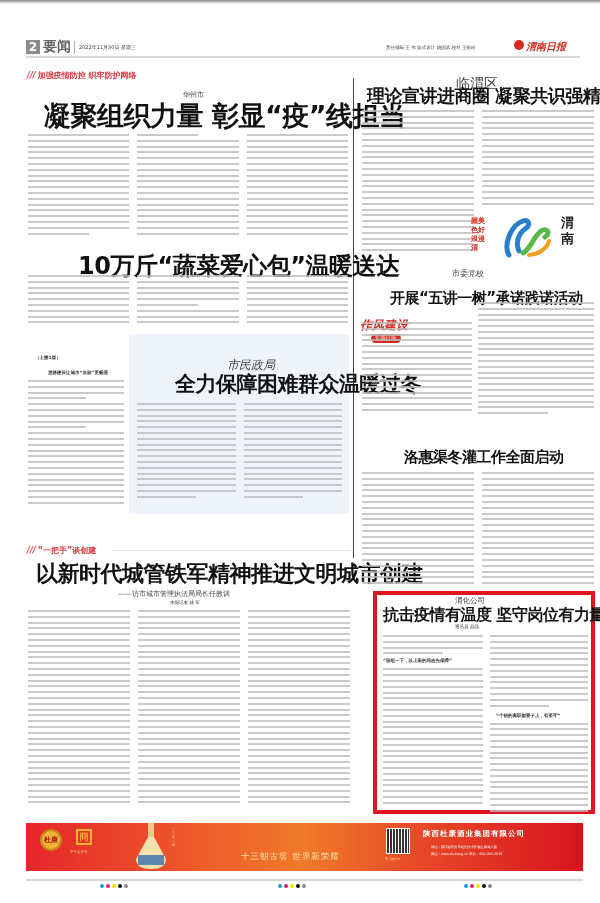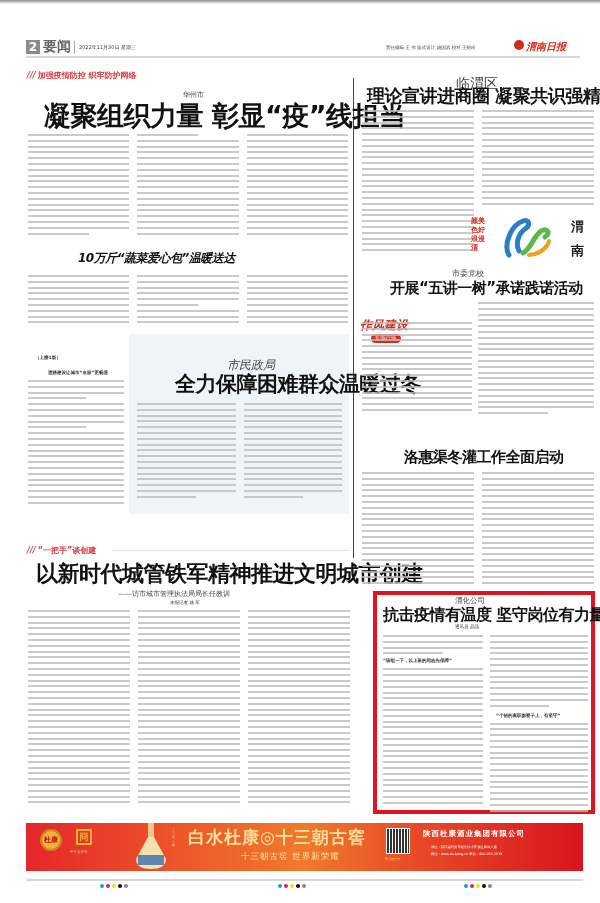--- a/index.html
+++ b/index.html
@@ -34,21 +34,21 @@
 
   .sub-label { position: absolute; font-size: 4.5px; color: #333; font-weight: bold; white-space: nowrap; }
 
   .badge { position: absolute; left: 360px; top: 317px; display: flex; align-items: center; flex-direction: column; }
   .badge-script { font-family: "DejaVu Serif", serif; font-style: italic; font-weight: bold; font-size: 12px; color: #d42a1c; }
   .badge-pill { background: #d42a1c; color: #fff; font-size: 5.5px; border-radius: 6px; padding: 1px 4px; margin-left: 3px; }
 
   .wn-logo { position: absolute; left: 471px; top: 215px; width: 118px; height: 48px; }
   .wn-slogan { position: absolute; left: 0; top: 2px; width: 28px; font-size: 7px; color: #d42a1c; line-height: 9px; font-weight: bold; font-family: Liberation Mono, monospace; }
   .wn-swirl { position: absolute; left: 30px; top: 0; width: 52px; height: 44px; }
-  .wn-name { position: absolute; left: 100px; top: 0; font-family: "DejaVu Serif", serif; font-size: 13px; font-weight: bold; line-height: 24px; width: 14px; }
+  .wn-name { position: absolute; left: 90px; top: 0; font-family: "DejaVu Serif", serif; font-size: 13px; font-weight: bold; line-height: 16px; width: 14px; }
 
   .ad { position: absolute; left: 26px; top: 823px; width: 557px; height: 48px; background: linear-gradient(90deg, #e5262b 0%, #ee5a2a 30%, #f07a2a 50%, #e84a28 70%, #d8141f 100%); }
   .ad-seal { position: absolute; left: 14px; top: 6px; width: 22px; height: 22px; border-radius: 50%; background: #f2b233; border: 2px solid #c7891e; color: #a11; font-size: 7px; font-weight: bold; text-align: center; line-height: 18px; }
   .ad-mark { position: absolute; left: 50px; top: 6px; width: 16px; height: 16px; border: 2px solid #f2b233; color: #f2b233; font-size: 9px; text-align: center; line-height: 12px; font-weight: bold; }
   .ad-mark-label { position: absolute; left: 44px; top: 27px; font-size: 3.5px; color: #f5d37a; white-space: nowrap; }
   .ad-bottle { position: absolute; left: 106px; top: 0; width: 38px; height: 46px; }
   .ad-vert { position: absolute; left: 146px; top: 4px; width: 4px; font-size: 3px; color: #f5d37a; line-height: 4px; }
   .ad-title { position: absolute; left: 162px; top: 3px; font-family: "DejaVu Serif", serif; font-size: 17px; font-weight: bold; color: #f7e2a0; white-space: nowrap; letter-spacing: 1px; }
   .ad-slogan { position: absolute; left: 200px; top: 28px; font-family: "DejaVu Serif", serif; font-size: 8.5px; color: #f7e2a0; white-space: nowrap; letter-spacing: 1px; margin-left: 15px; }
   .ad-qr { position: absolute; left: 360px; top: 5px; width: 24px; height: 26px; background: repeating-linear-gradient(90deg,#333 0 2px,#fff 2px 3px), #fff; border: 1px solid #fff; }
@@ -143,21 +143,21 @@
         <div class="tline"></div>
         <div class="tline"></div>
         <div class="tline"></div>
         <div class="tline"></div>
         <div class="tline"></div>
         <div class="tline"></div>
     </div>
   </div>
 </div>
 
-<div class="headline" style="left:78px;top:250px;font-size:12px;font-style:italic;">10万斤“蔬菜爱心包”温暖送达</div>
+<div class="headline" style="left:78px;top:250px;font-size:24px;">10万斤“蔬菜爱心包”温暖送达</div>
 <div class="textblock" style="left:28px;top:275px;width:320px;">
   <div style="display:flex;gap:8px;">
     <div style="flex:1">
         <div class="tline"></div>
         <div class="tline"></div>
         <div class="tline"></div>
         <div class="tline"></div>
         <div class="tline"></div>
         <div class="tline"></div>
         <div class="tline"></div>
@@ -444,21 +444,21 @@
   </div>
   <svg class="wn-swirl" viewBox="0 0 52 44">
     <path d="M8 40 C2 30 10 10 22 6 C28 4 30 10 24 14 C18 18 14 28 18 36" stroke="#2a7fc9" stroke-width="5" fill="none" stroke-linecap="round"></path>
     <path d="M22 38 C30 34 32 22 40 16 C46 12 50 18 44 22" stroke="#5bb84a" stroke-width="5" fill="none" stroke-linecap="round"></path>
     <path d="M28 40 C36 40 46 34 48 26" stroke="#f0a020" stroke-width="4" fill="none" stroke-linecap="round"></path>
   </svg>
   <div class="wn-name">渭南</div>
 </div>
 
 <div class="subhead" style="left:452px;top:268px;font-size:8px;">市委党校</div>
-<div class="headline" style="left:390px;top:279px;font-size:15px;">开展“五讲一树”承诺践诺活动</div>
+<div class="headline" style="left:390px;top:289px;font-size:15px;">开展“五讲一树”承诺践诺活动</div>
 <div class="badge">
   <span class="badge-script">作风建设</span>
   <span class="badge-pill">专项行动</span>
 </div>
 <div class="textblock" style="left:362px;top:322px;width:110px;">
   <div class="tline"></div>
     <div class="tline"></div>
     <div class="tline"></div>
     <div class="tline"></div>
     <div class="tline"></div>
@@ -618,21 +618,20 @@
 <div class="ad">
   <div class="ad-seal">杜康</div>
   <div class="ad-mark">冏</div>
   <div class="ad-mark-label">中华老字号</div>
   <svg class="ad-bottle" viewBox="0 0 38 46">
     <rect x="16" y="0" width="6" height="14" fill="#e8c98a"></rect>
     <path d="M16 14 L4 36 Q4 46 19 46 Q34 46 34 36 L22 14 Z" fill="#f3e2b0"></path>
     <rect x="6" y="32" width="26" height="10" fill="#3a6fb0" opacity=".8"></rect>
   </svg>
   <div class="ad-vert">十三朝古窖</div>
-  <div class="ad-title">白水杜康◎十三朝古窖</div>
   <div class="ad-slogan">十三朝古窖  世界新荣耀</div>
   <div class="ad-qr"></div>
   <div class="ad-qr-label">官方微信号</div>
   <div class="ad-company">陕西杜康酒业集团有限公司</div>
   <div class="ad-addr">地址：陕西省西安市经济技术开发区凤城八路</div>
   <div class="ad-web">网址：www.du-kang.cn   电话：400-093-1919</div>
 </div>
 
 <div class="footer-rule"></div>
 

